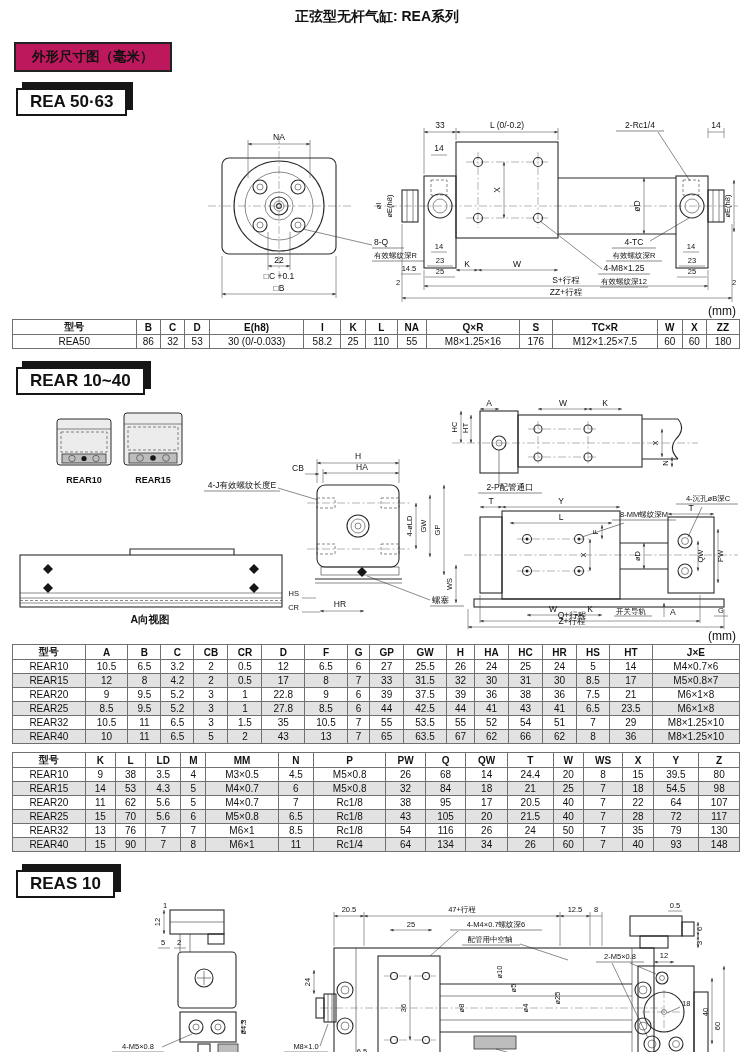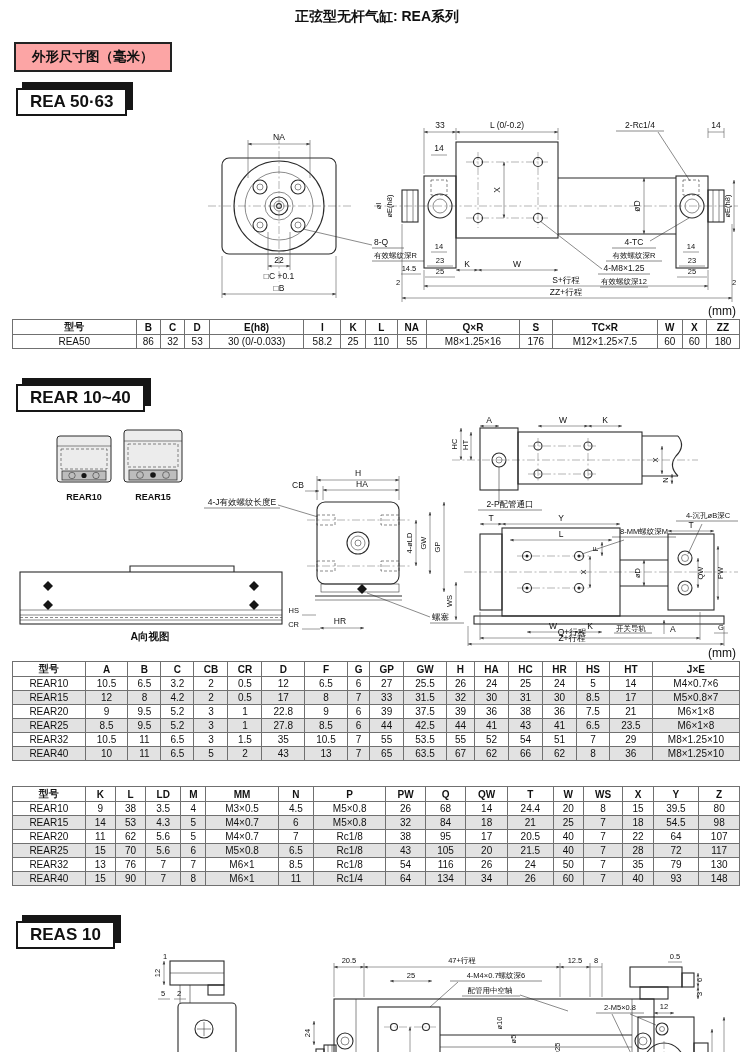--- a/index.html
+++ b/index.html
@@ -1,35 +1,35 @@
 <!DOCTYPE html>
 <html><head>
 <meta charset="utf-8">
 <style>
   html,body{margin:0;padding:0;background:#fff;}
   body{width:750px;font-family:"Liberation Sans","DejaVu Sans",sans-serif;color:#111;}
   .page{padding:6px 10px 4px 12px;box-sizing:border-box;width:750px;}
   .title{font-size:14px;font-weight:bold;margin:2px 0 16px 2px;text-align:center;}
-  .subtitle{display:inline-block;border:2px solid #222;padding:4px 16px;font-size:13.5px;font-weight:bold;margin:0 0 6px 2px;background:#fca5a5;}
+  .subtitle{display:inline-block;border:2px solid #222;padding:4px 16px;font-size:13.5px;font-weight:bold;margin:0 0 6px 2px;background:#be185d;}
   .tag{display:inline-block;background:#fff;border:2px solid #161616;box-shadow:6px -6px 0 #161616;padding:2px 12px;font-size:17px;font-weight:bold;margin:10px 0 2px 4px;}
   svg{display:block;}
   .t{font-size:8.5px;fill:#111;}
   .ts{font-size:7.5px;fill:#111;}
   .t9{font-size:9px;fill:#111;font-weight:bold;}
   .tb{font-size:10.5px;font-weight:bold;fill:#111;}
   .ln{stroke:#2b2b2b;stroke-width:1.1;fill:none;}
   .thin{stroke:#2b2b2b;stroke-width:.55;fill:none;}
   .dim{stroke:#4a4a4a;stroke-width:.55;fill:none;}
   .cl{stroke:#6a6a6a;stroke-width:.5;fill:none;stroke-dasharray:8 2.5 2 2.5;}
   .dsh{stroke:#3a3a3a;stroke-width:.6;fill:none;stroke-dasharray:3 2;}
   .blk{fill:#161616;stroke:none;}
   .gry{fill:#bdbdbd;stroke:#333;stroke-width:.8;}
   .photo{fill:#ececec;stroke:#2b2b2b;stroke-width:1;}
   .unit{text-align:right;font-size:12px;margin:0 4px -1px 0;}
-  table{border-collapse:collapse;width:100%;font-size:10px;margin:2px 0 25px;border:1.5px solid #333;}
+  table{border-collapse:collapse;width:100%;font-size:10px;margin:2px 0 8px;border:1.5px solid #333;}
   th,td{border:1px solid #707070;text-align:center;padding:0 2px;height:13px;white-space:nowrap;}
   thead th{font-weight:bold;background:#fff;}
   tbody tr:nth-child(even){background:#e2e2e2;}
   #t-rea th:first-child{width:17%;}
   #t-rear1 th:first-child,#t-rear2 th:first-child{width:10%;}
   #t-rear1 th:last-child{width:12%;}
 </style>
 </head>
 <body>
 

